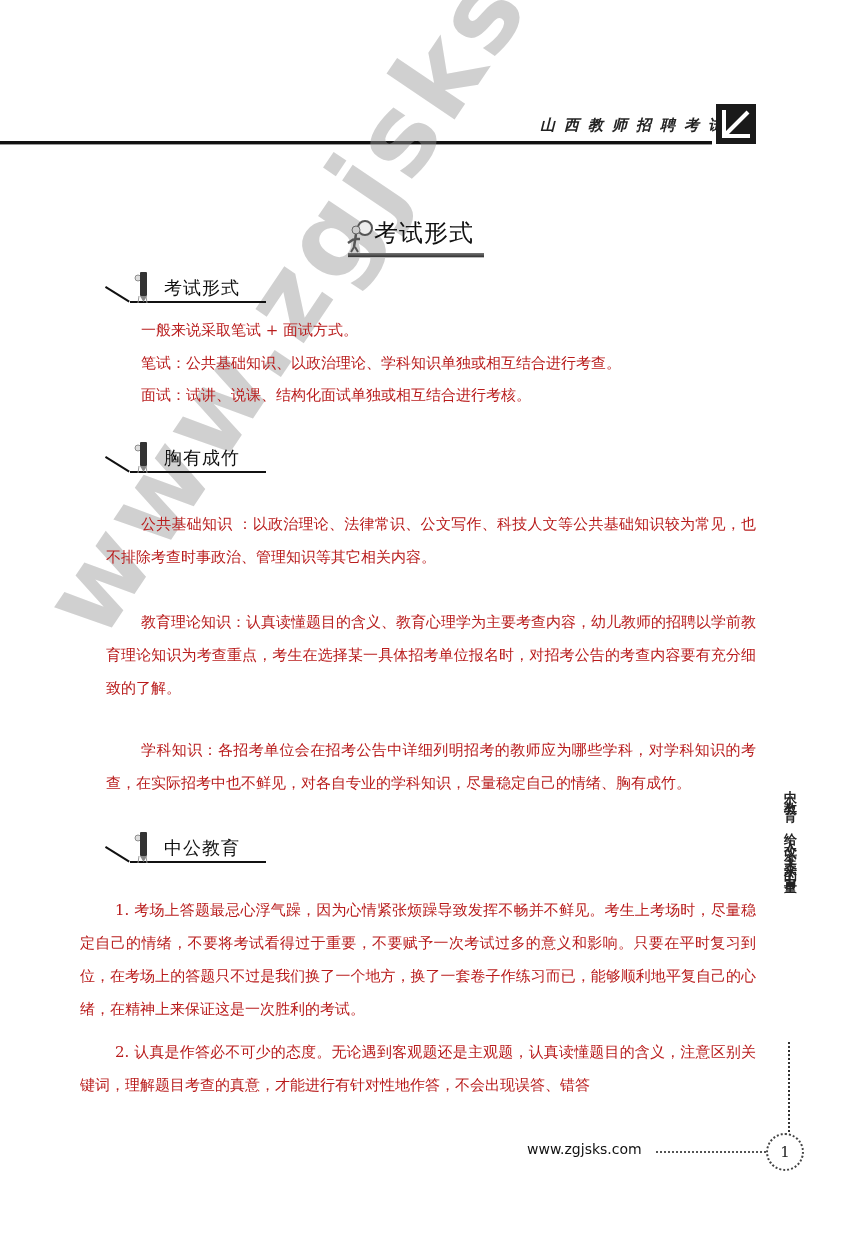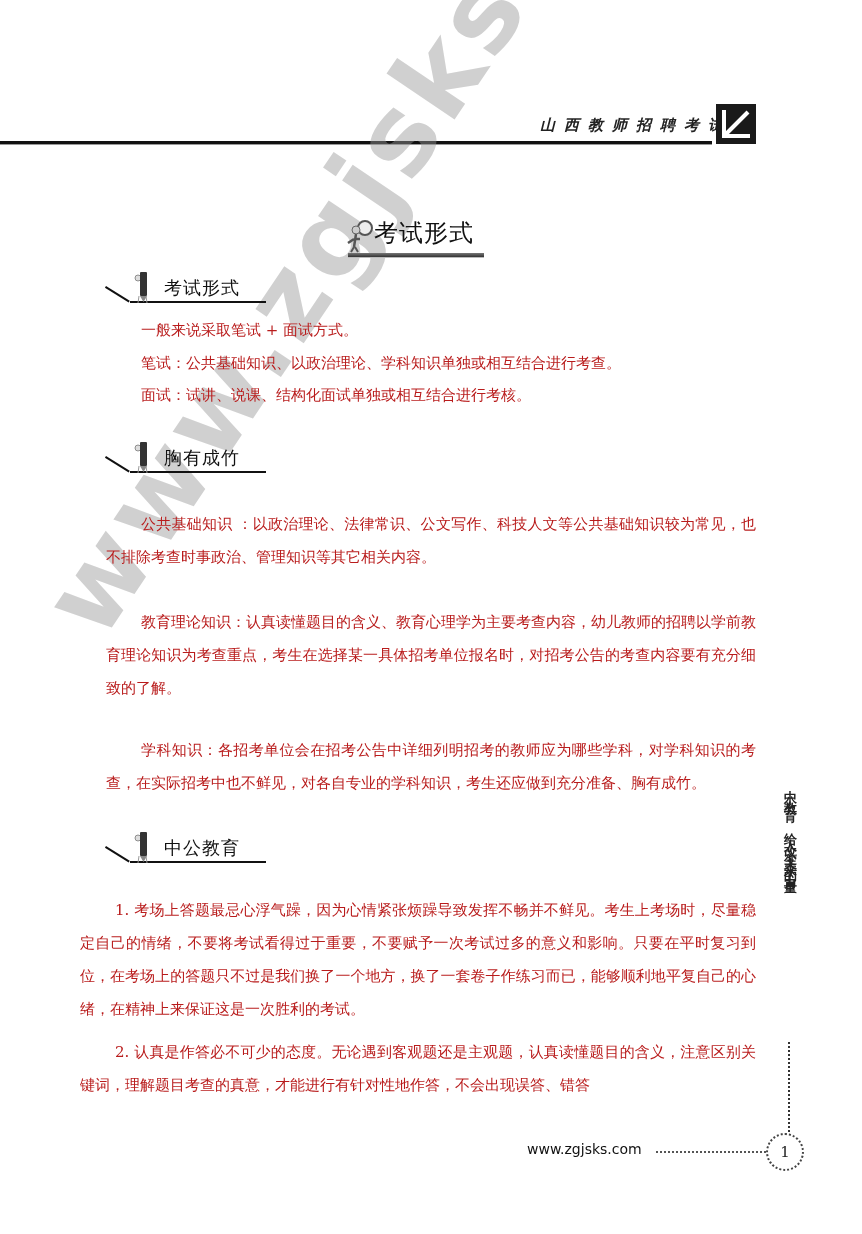--- a/index.html
+++ b/index.html
@@ -92,21 +92,21 @@
   <svg class="pencil" viewBox="0 0 16 34">
     <circle cx="4" cy="8" r="3" fill="#ddd" stroke="#777" stroke-width="0.8"></circle>
     <rect x="6" y="2" width="7" height="24" rx="1" fill="#333"></rect>
     <path d="M6 26 L13 26 L9.5 32 Z" fill="#888"></path>
     <path d="M5 26 L4 33 M12 26 L13 33" stroke="#999" stroke-width="1"></path>
   </svg>
   <div class="label">胸有成竹</div>
 </div>
 <div class="p indent" style="top:482px;">公共基础知识 ：以政治理论、法律常识、公文写作、科技人文等公共基础知识较为常见，也不排除考查时事政治、管理知识等其它相关内容。</div>
 <div class="p indent" style="top:580px;">教育理论知识：认真读懂题目的含义、教育心理学为主要考查内容，幼儿教师的招聘以学前教育理论知识为考查重点，考生在选择某一具体招考单位报名时，对招考公告的考查内容要有充分细致的了解。</div>
-<div class="p indent" style="top:708px;">学科知识：各招考单位会在招考公告中详细列明招考的教师应为哪些学科，对学科知识的考查，在实际招考中也不鲜见，对各自专业的学科知识，考生还应做到充分准备、胸有成竹。</div>
+<div class="p indent" style="top:708px;">学科知识：各招考单位会在招考公告中详细列明招考的教师应为哪些学科，对学科知识的考查，在实际招考中也不鲜见，对各自专业的学科知识，尽量稳定自己的情绪、胸有成竹。</div>
 
 <div class="section-head" style="top:830px;">
   <div class="slash"></div>
   <div class="base"></div>
   <svg class="pencil" viewBox="0 0 16 34">
     <circle cx="4" cy="8" r="3" fill="#ddd" stroke="#777" stroke-width="0.8"></circle>
     <rect x="6" y="2" width="7" height="24" rx="1" fill="#333"></rect>
     <path d="M6 26 L13 26 L9.5 32 Z" fill="#888"></path>
     <path d="M5 26 L4 33 M12 26 L13 33" stroke="#999" stroke-width="1"></path>
   </svg>

